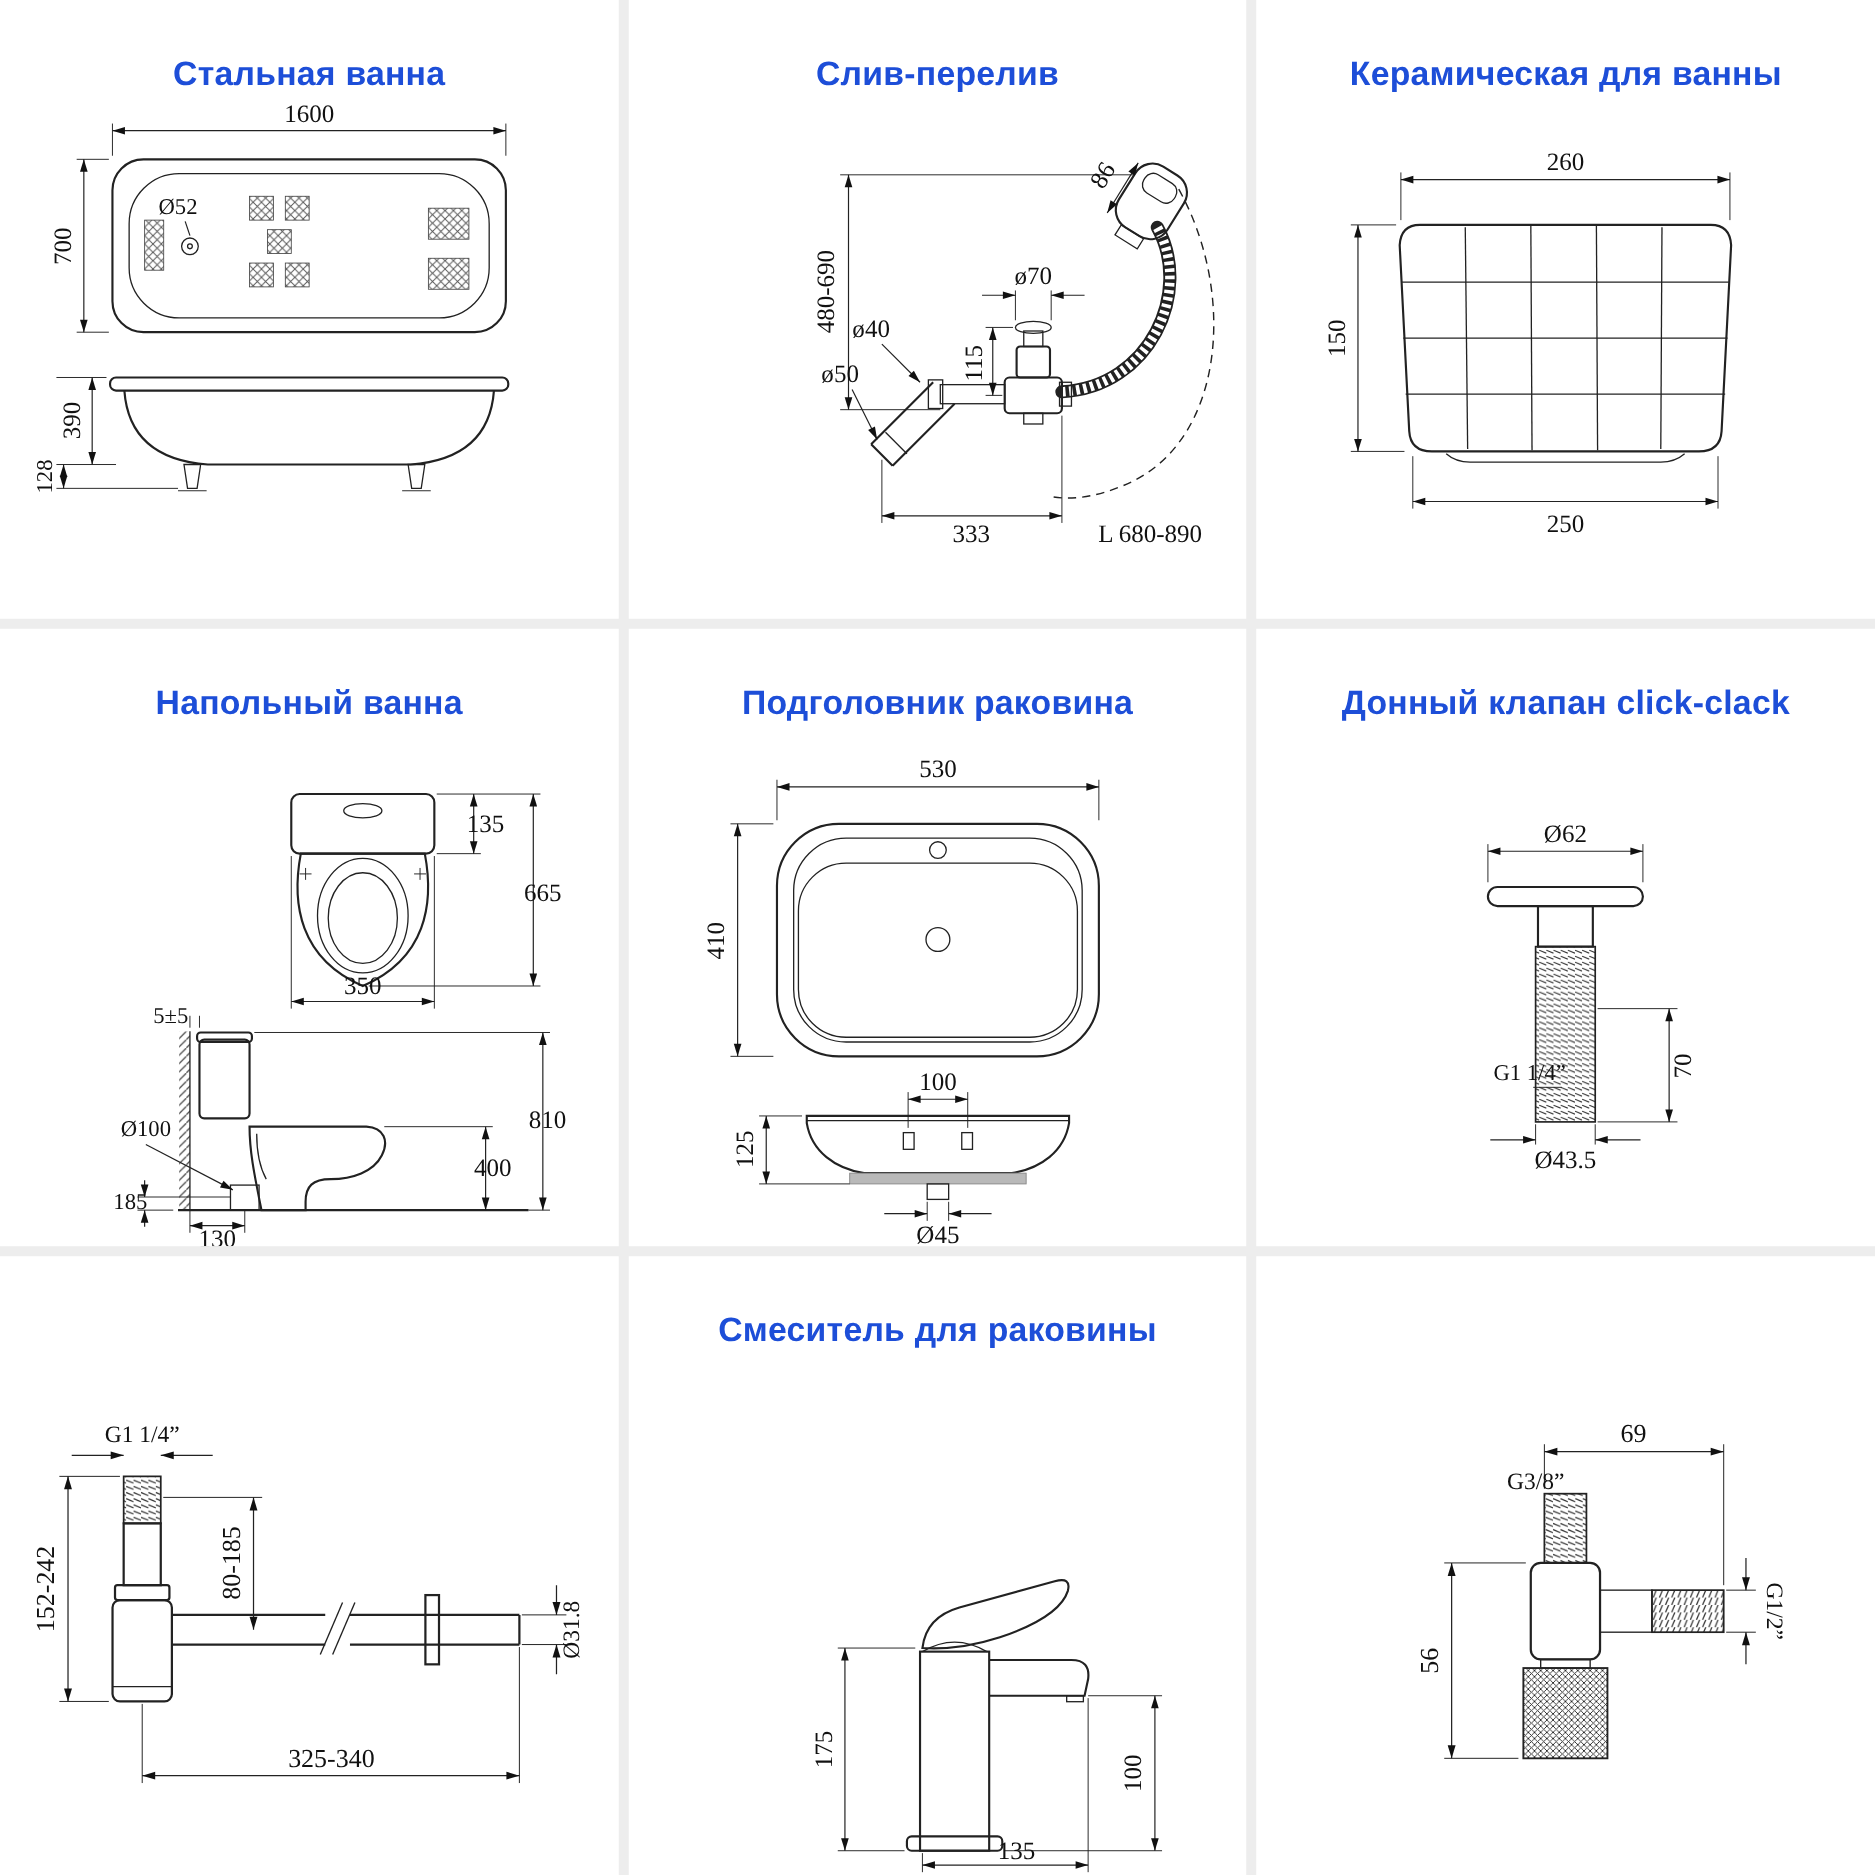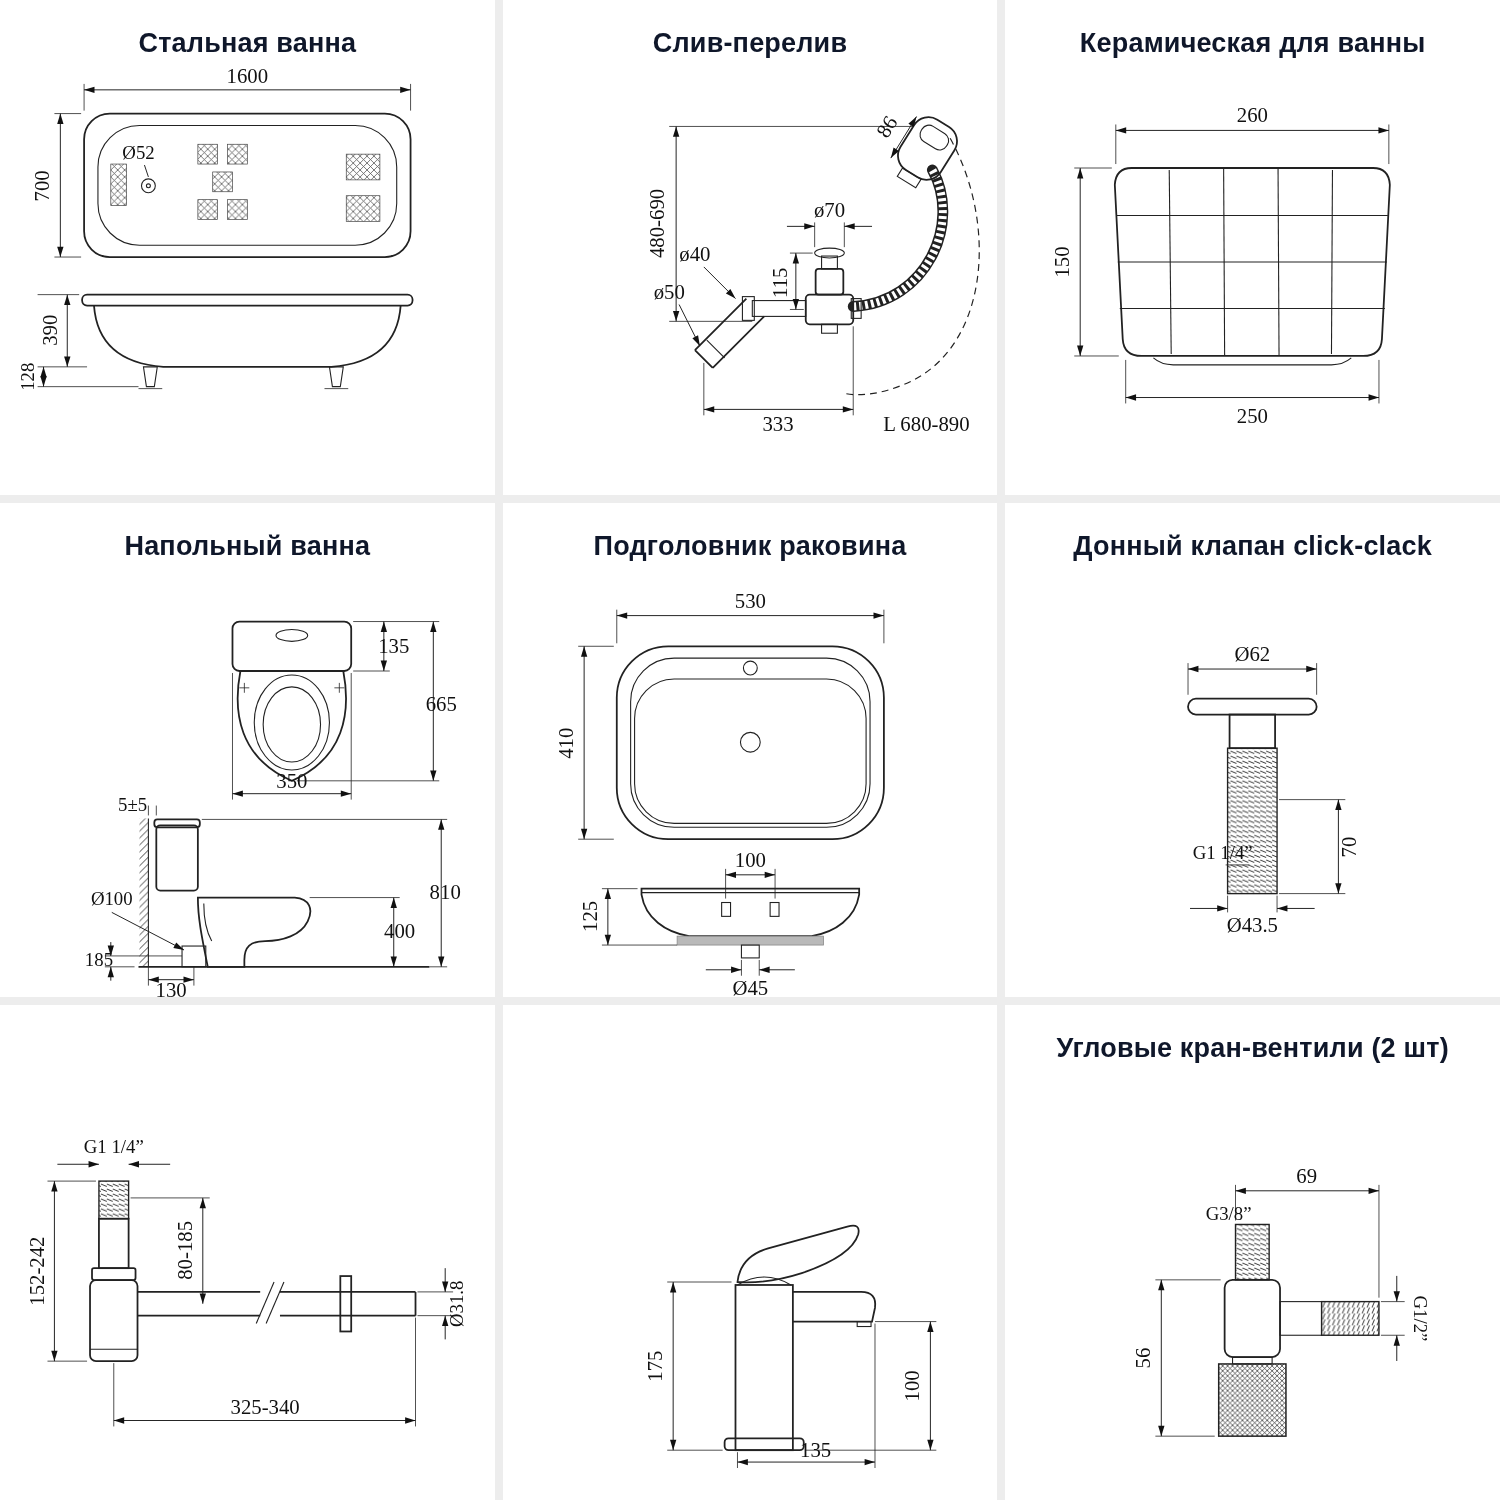--- a/index.html
+++ b/index.html
@@ -1,18 +1,18 @@
 <!DOCTYPE html>
 <html><head>
 <meta charset="utf-8">
 <style>
   html,body{margin:0;padding:0;background:#ededed;}
   .grid{width:1500px;height:1500px;display:grid;grid-template-columns:repeat(3,1fr);grid-template-rows:repeat(3,1fr);gap:8px;background:#ededed;}
   .cell{background:#fff;display:flex;flex-direction:column;align-items:center;overflow:hidden;}
-  .title{font:700 27px "Liberation Sans",sans-serif;color:#0f172a;margin-top:28px;letter-spacing:.2px;text-align:center;}
+  .title{font:700 27px "Liberation Sans",sans-serif;color:#1d4ed8;margin-top:44px;letter-spacing:.2px;text-align:center;}
   .diagram{flex:1;width:100%;display:flex;justify-content:center;align-items:center;min-height:0;}
   .diagram svg{width:100%;height:100%;}
   svg text{font-family:"Liberation Serif","DejaVu Serif",serif;font-size:21px;fill:#111;text-anchor:middle;}
   svg text.sm{font-size:19px;}
   .ol{fill:none;stroke:#222;stroke-width:1.8;}
   .ol2{fill:none;stroke:#222;stroke-width:1.1;}
   .dl{stroke:#222;stroke-width:1;fill:none;}
   .xl{stroke:#222;stroke-width:.8;fill:none;}
   .ld{stroke:#222;stroke-width:1;fill:none;}
   .dash{stroke:#222;stroke-width:1.2;stroke-dasharray:7 5;fill:none;}
@@ -365,20 +365,21 @@
           <line class="xl" x1="422" y1="284" x2="458" y2="284"></line>
           <line class="dl" x1="450" y1="236" x2="450" y2="260" marker-end="url(#ae)"></line>
           <line class="dl" x1="450" y1="308" x2="450" y2="284" marker-end="url(#ae)"></line>
           <text class="sm" x="468" y="272" transform="rotate(-90 468 272)">Ø31.8</text>
         </g>
       </svg>
     </div>
   </div>
 
   <div class="cell">
+    <div class="title">Смеситель для раковины</div>
     <div class="diagram">
       <svg viewBox="0 0 500 440">
         <g>
           <rect class="ol" x="235" y="253" width="58" height="167"></rect>
           <rect class="ol" x="224" y="408" width="80" height="12" rx="4"></rect>
           <path class="ol" d="M293,260 L362,260 Q378,260 376,276 L373,290 L293,290"></path>
           <rect class="ol2" x="358" y="290" width="14" height="5"></rect>
           <path class="ol" d="M237,250 Q240,224 268,216 L348,194 Q362,190 359,202 Q352,224 302,241 Q268,252 237,250 Z"></path>
           <path class="ol2" d="M237,253 Q264,237 291,253"></path>
         </g>
@@ -394,21 +395,20 @@
           <line class="xl" x1="237" y1="422" x2="237" y2="438"></line>
           <line class="xl" x1="376" y1="292" x2="376" y2="438"></line>
           <line class="dl" x1="237" y1="432" x2="376" y2="432" marker-start="url(#as)" marker-end="url(#ae)"></line>
           <text x="316" y="427">135</text>
         </g>
       </svg>
     </div>
   </div>
 
   <div class="cell">
-    <div class="title">Угловые кран-вентили (2 шт)</div>
     <div class="diagram">
       <svg viewBox="0 0 500 440">
         <g>
           <rect class="thr" x="233" y="162" width="34" height="56"></rect>
           <rect class="ol" x="222" y="218" width="56" height="78" rx="8"></rect>
           <rect class="ol2" x="278" y="240" width="42" height="34"></rect>
           <rect class="thrv" x="320" y="240" width="58" height="34"></rect>
           <rect class="ol2" x="230" y="296" width="40" height="7"></rect>
           <rect class="knurl" x="216" y="303" width="68" height="73"></rect>
         </g>

